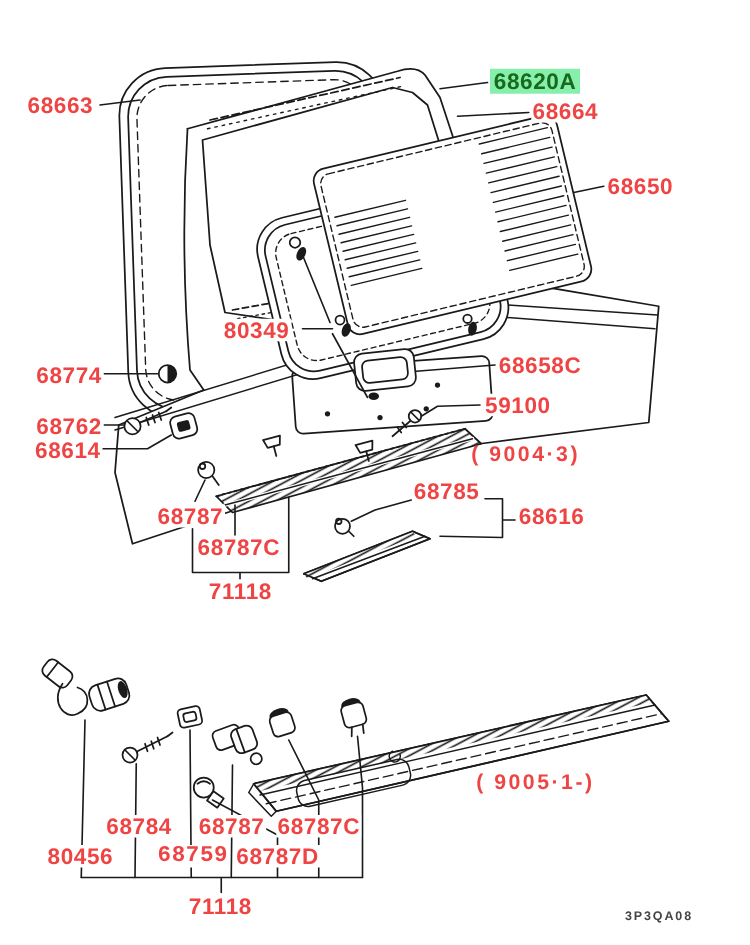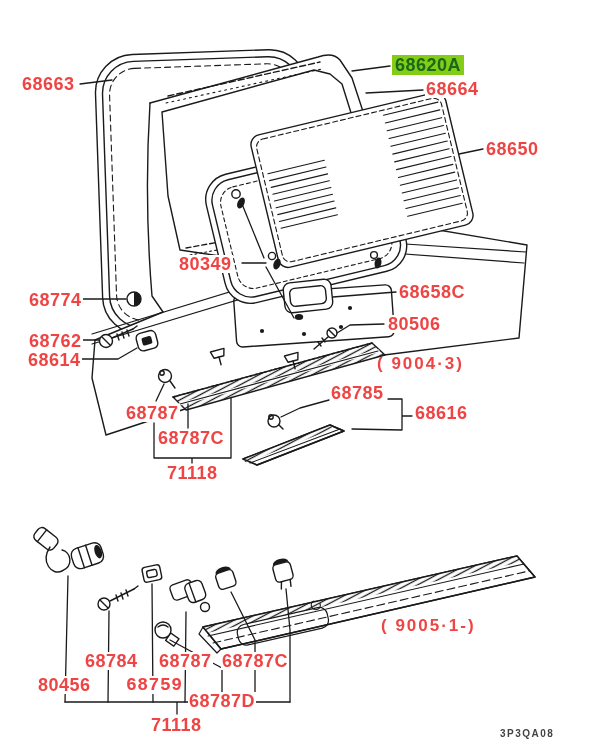--- a/index.html
+++ b/index.html
@@ -1,21 +1,21 @@
 <!DOCTYPE html>
 <html><head>
 <meta charset="utf-8">
 <style>
   html,body{margin:0;padding:0;background:#ffffff;}
   #stage{position:relative;width:600px;height:756px;background:#fff;overflow:hidden;
          font-family:"Liberation Sans", sans-serif;}
   #art{position:absolute;left:0;top:0;}
   .lbl{position:absolute;font:bold 18px "Liberation Sans",sans-serif;color:#ef4444;
        line-height:1;letter-spacing:.5px;background:#fff;padding:0 1px;white-space:nowrap;cursor:pointer;}
-  .lbl.hl{background:#84cc16;color:#17691c;padding:1px 3px;}
+  .lbl.hl{background:#86efac;color:#17691c;padding:1px 3px;}
   .lbl.note{font-size:17px;letter-spacing:2px;cursor:default;background:transparent;}
   .lbl.code{font-size:10px;color:#444;letter-spacing:1.5px;cursor:default;background:transparent;}
 </style>
 </head>
 <body>
 
 <div id="stage">
 
 <svg id="art" width="600" height="756" viewBox="0 0 600 756" fill="none" stroke="#1a1a1a" stroke-width="1.4" stroke-linecap="round" stroke-linejoin="round">
   <defs>
@@ -234,31 +234,31 @@
   </g>
 </svg>
 
   <div class="lbl" style="left:21px;  top:75px;">68663</div>
   <div class="lbl hl" style="left:392px; top:55px;">68620A</div>
   <div class="lbl" style="left:425px; top:80px;">68664</div>
   <div class="lbl" style="left:485px; top:140px;">68650</div>
   <div class="lbl" style="left:178px; top:255px;">80349</div>
   <div class="lbl" style="left:28px;  top:291px;text-align:right;">68774</div>
   <div class="lbl" style="left:398px; top:283px;">68658C</div>
-  <div class="lbl" style="left:387px; top:315px;">80506</div>
+  <div class="lbl" style="left:387px; top:315px;">59100</div>
   <div class="lbl" style="left:28px;  top:332px;">68762</div>
   <div class="lbl" style="left:27px;  top:351px;">68614</div>
   <div class="lbl" style="left:125px; top:404px;">68787</div>
   <div class="lbl" style="left:157px; top:429px;">68787C</div>
   <div class="lbl" style="left:166px; top:464px;">71118</div>
   <div class="lbl" style="left:330px; top:384px;">68785</div>
   <div class="lbl" style="left:414px; top:404px;">68616</div>
   <div class="lbl" style="left:84px;  top:652px;">68784</div>
   <div class="lbl" style="left:158px; top:652px;">68787</div>
   <div class="lbl" style="left:221px; top:652px;">68787C</div>
   <div class="lbl" style="left:37px;  top:676px;">80456</div>
   <div class="lbl" style="left:125px; top:676px;font-family:Liberation Mono, monospace;">68759</div>
-  <div class="lbl" style="left:188px; top:676px;margin-top:16px;">68787D</div>
+  <div class="lbl" style="left:188px; top:676px;">68787D</div>
   <div class="lbl" style="left:150px; top:716px;">71118</div>
   <div class="lbl note" style="left:376px; top:355px;">( 9004·3)</div>
   <div class="lbl note" style="left:380px; top:617px;">( 9005·1-)</div>
   <div class="lbl code" style="left:499px; top:729px;">3P3QA08</div>
 </div>
 
 </body></html>

